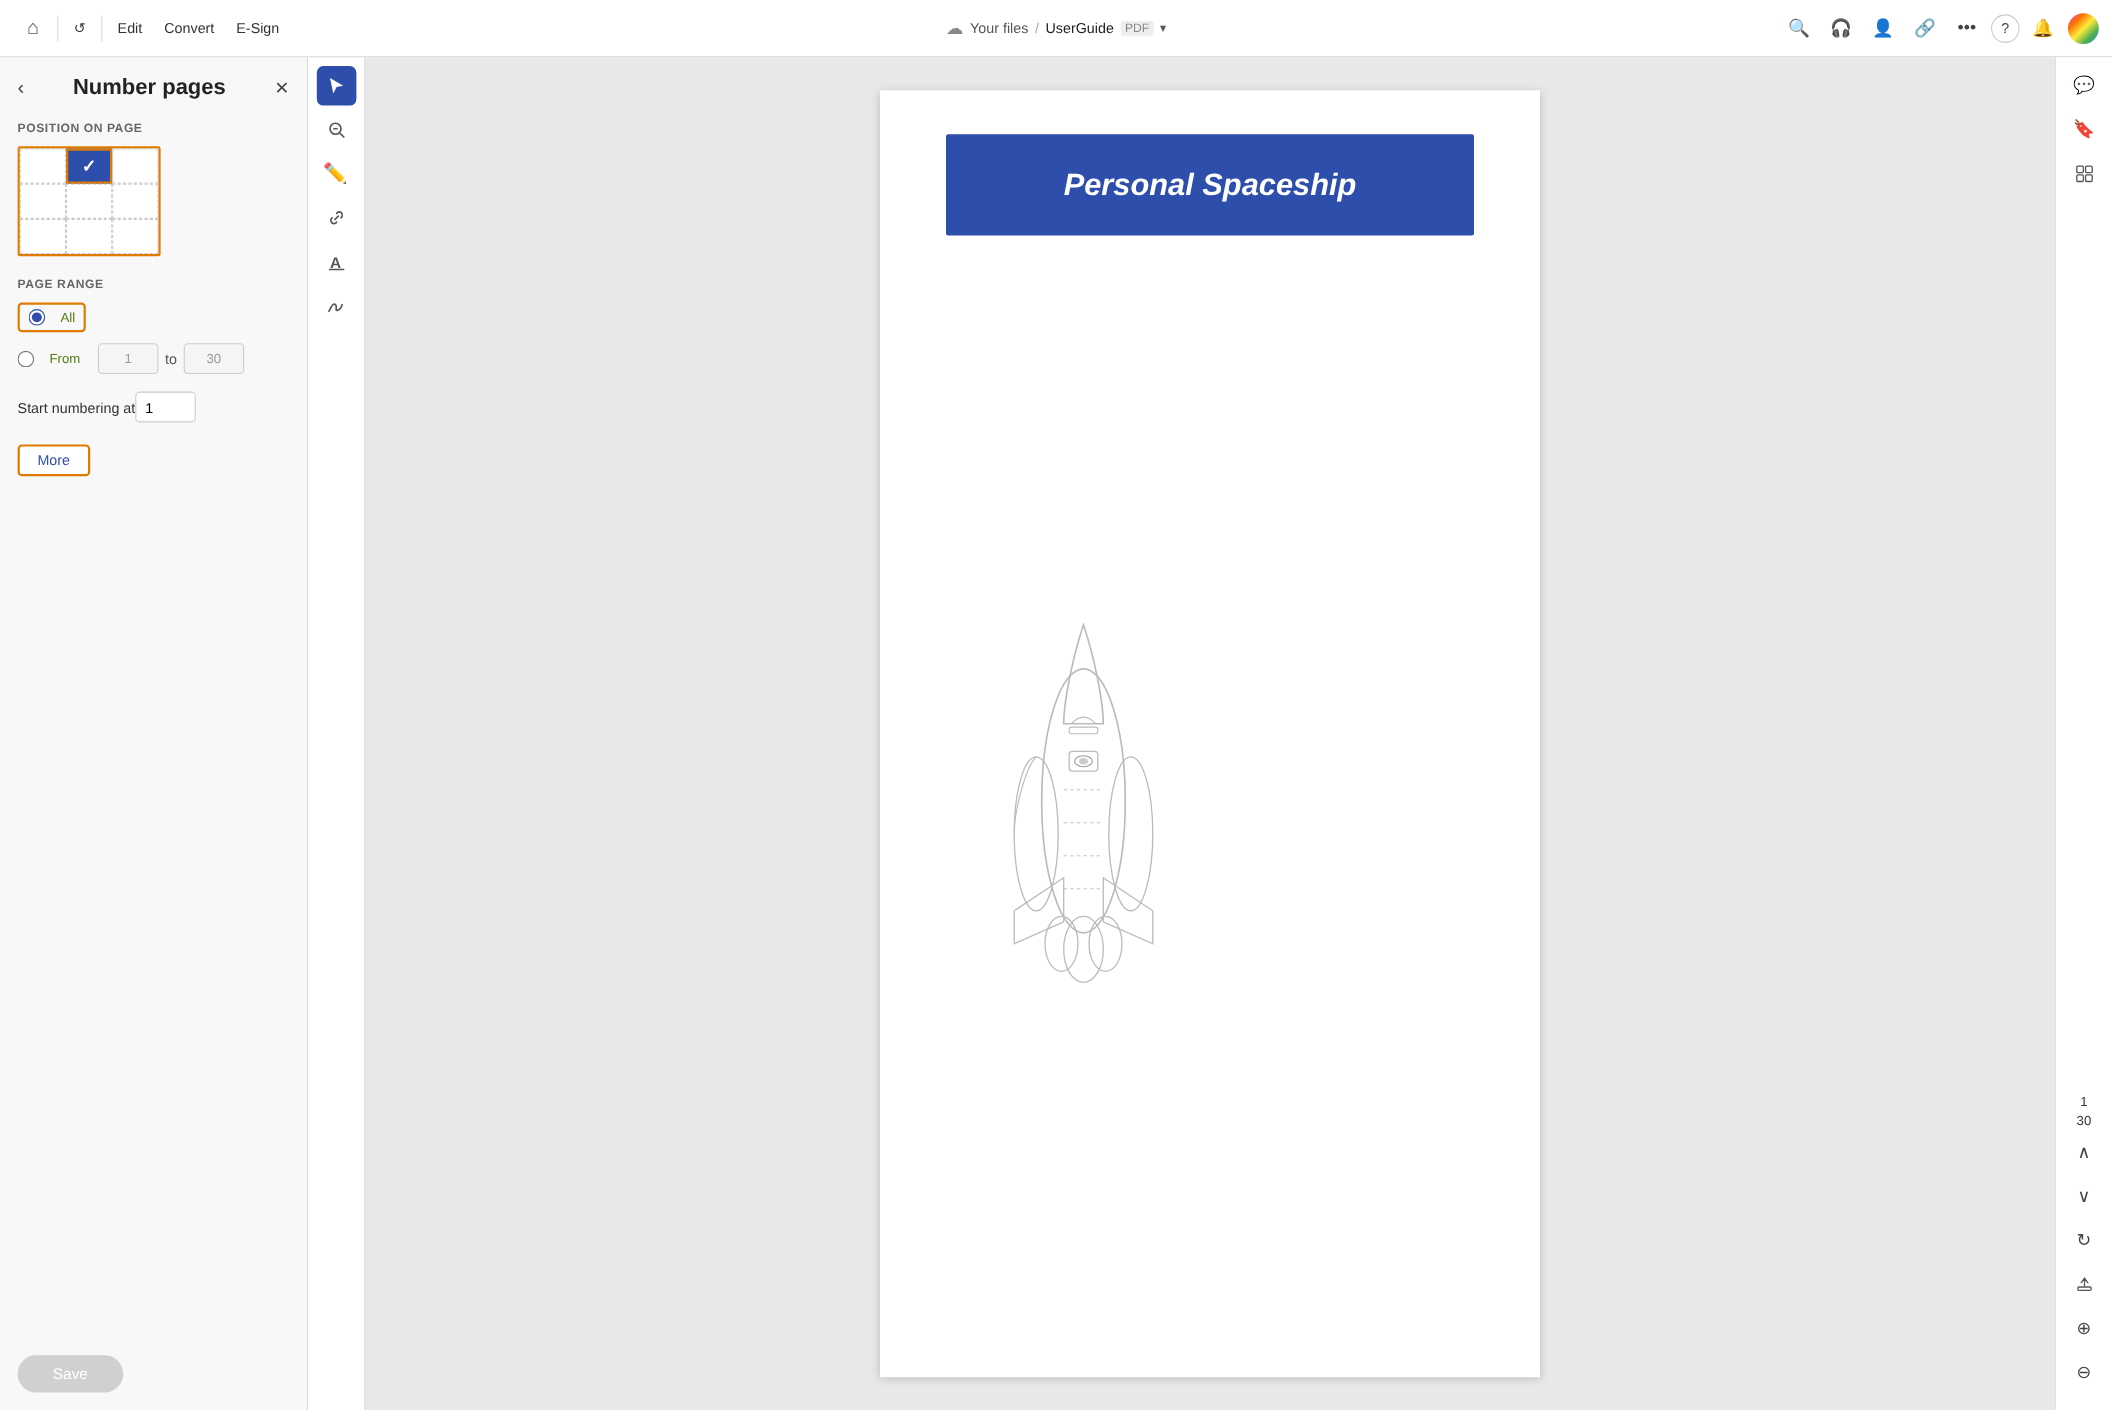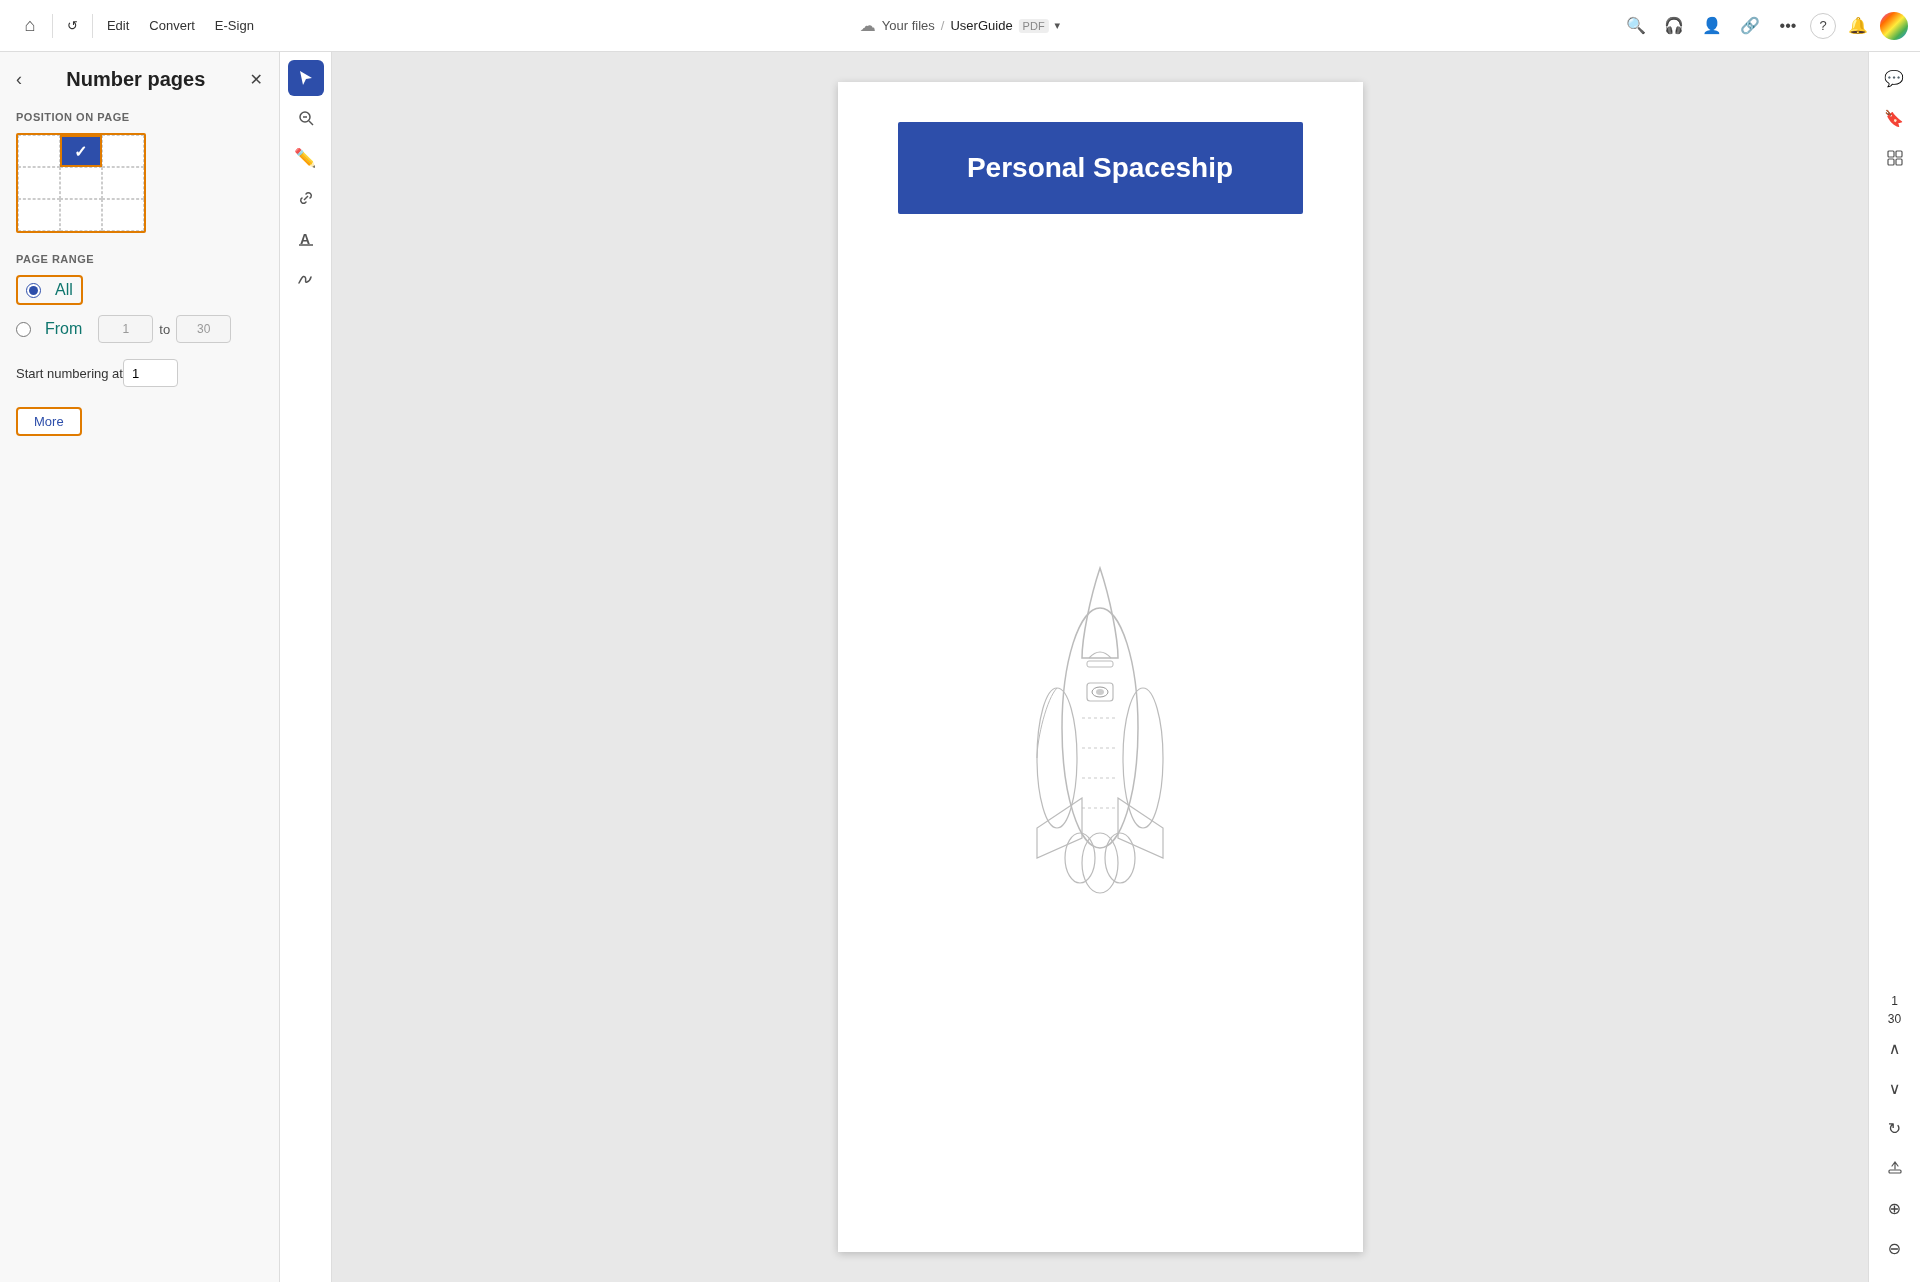--- a/index.html
+++ b/index.html
@@ -38,21 +38,21 @@
     
     .position-grid { display: grid; grid-template-columns: repeat(3, 1fr); grid-template-rows: repeat(3, 1fr); width: 130px; height: 100px; border: 1px solid #ccc; background: #fff; gap: 0; margin-bottom: 20px; }
     .position-cell { border: 1px dashed #ccc; cursor: pointer; display: flex; align-items: center; justify-content: center; }
     .position-cell.selected { background: #2d4eaa; border: 2px solid #e07b00; }
     .check-icon { color: #fff; font-size: 16px; font-weight: bold; }
 
     
     .radio-group { display: flex; flex-direction: column; gap: 10px; margin-bottom: 16px; }
     .radio-item { display: flex; align-items: center; gap: 8px; }
     .radio-item input[type="radio"] { accent-color: #2d4eaa; width: 15px; height: 15px; cursor: pointer; }
-    .radio-label { font-size: 16px; color: #0f766e; }
+    .radio-label { font-size: 12px; color: #4d7c0f; }
     .radio-item.selected-radio { border: 2px solid #e07b00; border-radius: 4px; padding: 4px 8px; }
 
     
     .range-inputs { display: flex; align-items: center; gap: 6px; }
     .range-input { width: 55px; height: 28px; border: 1px solid #ccc; border-radius: 4px; padding: 0 6px; font-size: 12px; color: #999; background: #f5f5f5; text-align: center; }
     .range-to { font-size: 13px; color: #555; }
 
     
     .start-num-row { display: flex; align-items: center; margin-bottom: 20px; }
     .start-num-label { font-size: 13px; color: #333; }
@@ -65,21 +65,21 @@
     .save-section { padding: 16px; }
     .save-btn { background: #d0d0d0; color: #fff; border: none; border-radius: 20px; padding: 9px 32px; font-size: 14px; cursor: pointer; font-weight: 500; }
 
     
     .tool-sidebar { width: 52px; background: #fff; border-right: 1px solid #ddd; display: flex; flex-direction: column; align-items: center; padding: 8px 0; gap: 4px; flex-shrink: 0; }
     .tool-btn { width: 36px; height: 36px; display: flex; align-items: center; justify-content: center; border-radius: 6px; cursor: pointer; color: #444; font-size: 18px; }
     .tool-btn.active { background: #2d4eaa; color: #fff; }
 
     
     .pdf-area { flex: 1; background: #e8e8e8; overflow-y: auto; display: flex; justify-content: center; padding: 30px; position: relative; }
-    .pdf-page { background: #fff; width: 525px; min-height: 850px; box-shadow: 0 2px 8px rgba(0,0,0,0.2); display: flex; flex-direction: column; align-items: center; padding: 40px 60px; position: relative; }
+    .pdf-page { background: #fff; width: 600px; min-height: 850px; box-shadow: 0 2px 8px rgba(0,0,0,0.2); display: flex; flex-direction: column; align-items: flex-start; padding: 40px 60px; position: relative; font-style: italic; }
     .pdf-title-box { background: #2d4eaa; width: 100%; padding: 28px 20px; text-align: center; border-radius: 2px; margin-bottom: 30px; }
     .pdf-title-text { color: #fff; font-size: 28px; font-weight: 900; line-height: 1.3; }
     .pdf-rocket { display: flex; align-items: center; justify-content: center; flex: 1; }
     .pdf-footer { width: 100%; text-align: right; margin-top: auto; padding-top: 20px; }
     .pdf-footer-text { font-size: 11px; color: #333; font-weight: 600; line-height: 1.6; }
 
     
     .right-sidebar { width: 52px; background: #fff; border-left: 1px solid #ddd; display: flex; flex-direction: column; align-items: center; padding: 8px 0; gap: 4px; flex-shrink: 0; position: relative; }
     .right-tool { width: 36px; height: 36px; display: flex; align-items: center; justify-content: center; border-radius: 6px; cursor: pointer; color: #444; font-size: 16px; }
 
@@ -169,20 +169,23 @@
       
       <div class="start-num-row">
         <span class="start-num-label">Start numbering at</span>
         <input type="text" class="start-num-input" value="1" style="">
       </div>
 
       
       <button class="more-btn">More</button>
     </div>
 
+    <div class="save-section">
+      <button class="save-btn">Save</button>
+    </div>
   </div>
 
   <div class="tool-sidebar">
     <div class="tool-btn active" title="Select">
       <svg width="18" height="18" viewBox="0 0 18 18" fill="none">
           <path d="M3 2l12 7-6 1-3 6z" fill="white"></path>
         </svg>
     </div>
     <div class="tool-btn" title="Zoom">
       <svg width="18" height="18" viewBox="0 0 18 18" fill="none">

